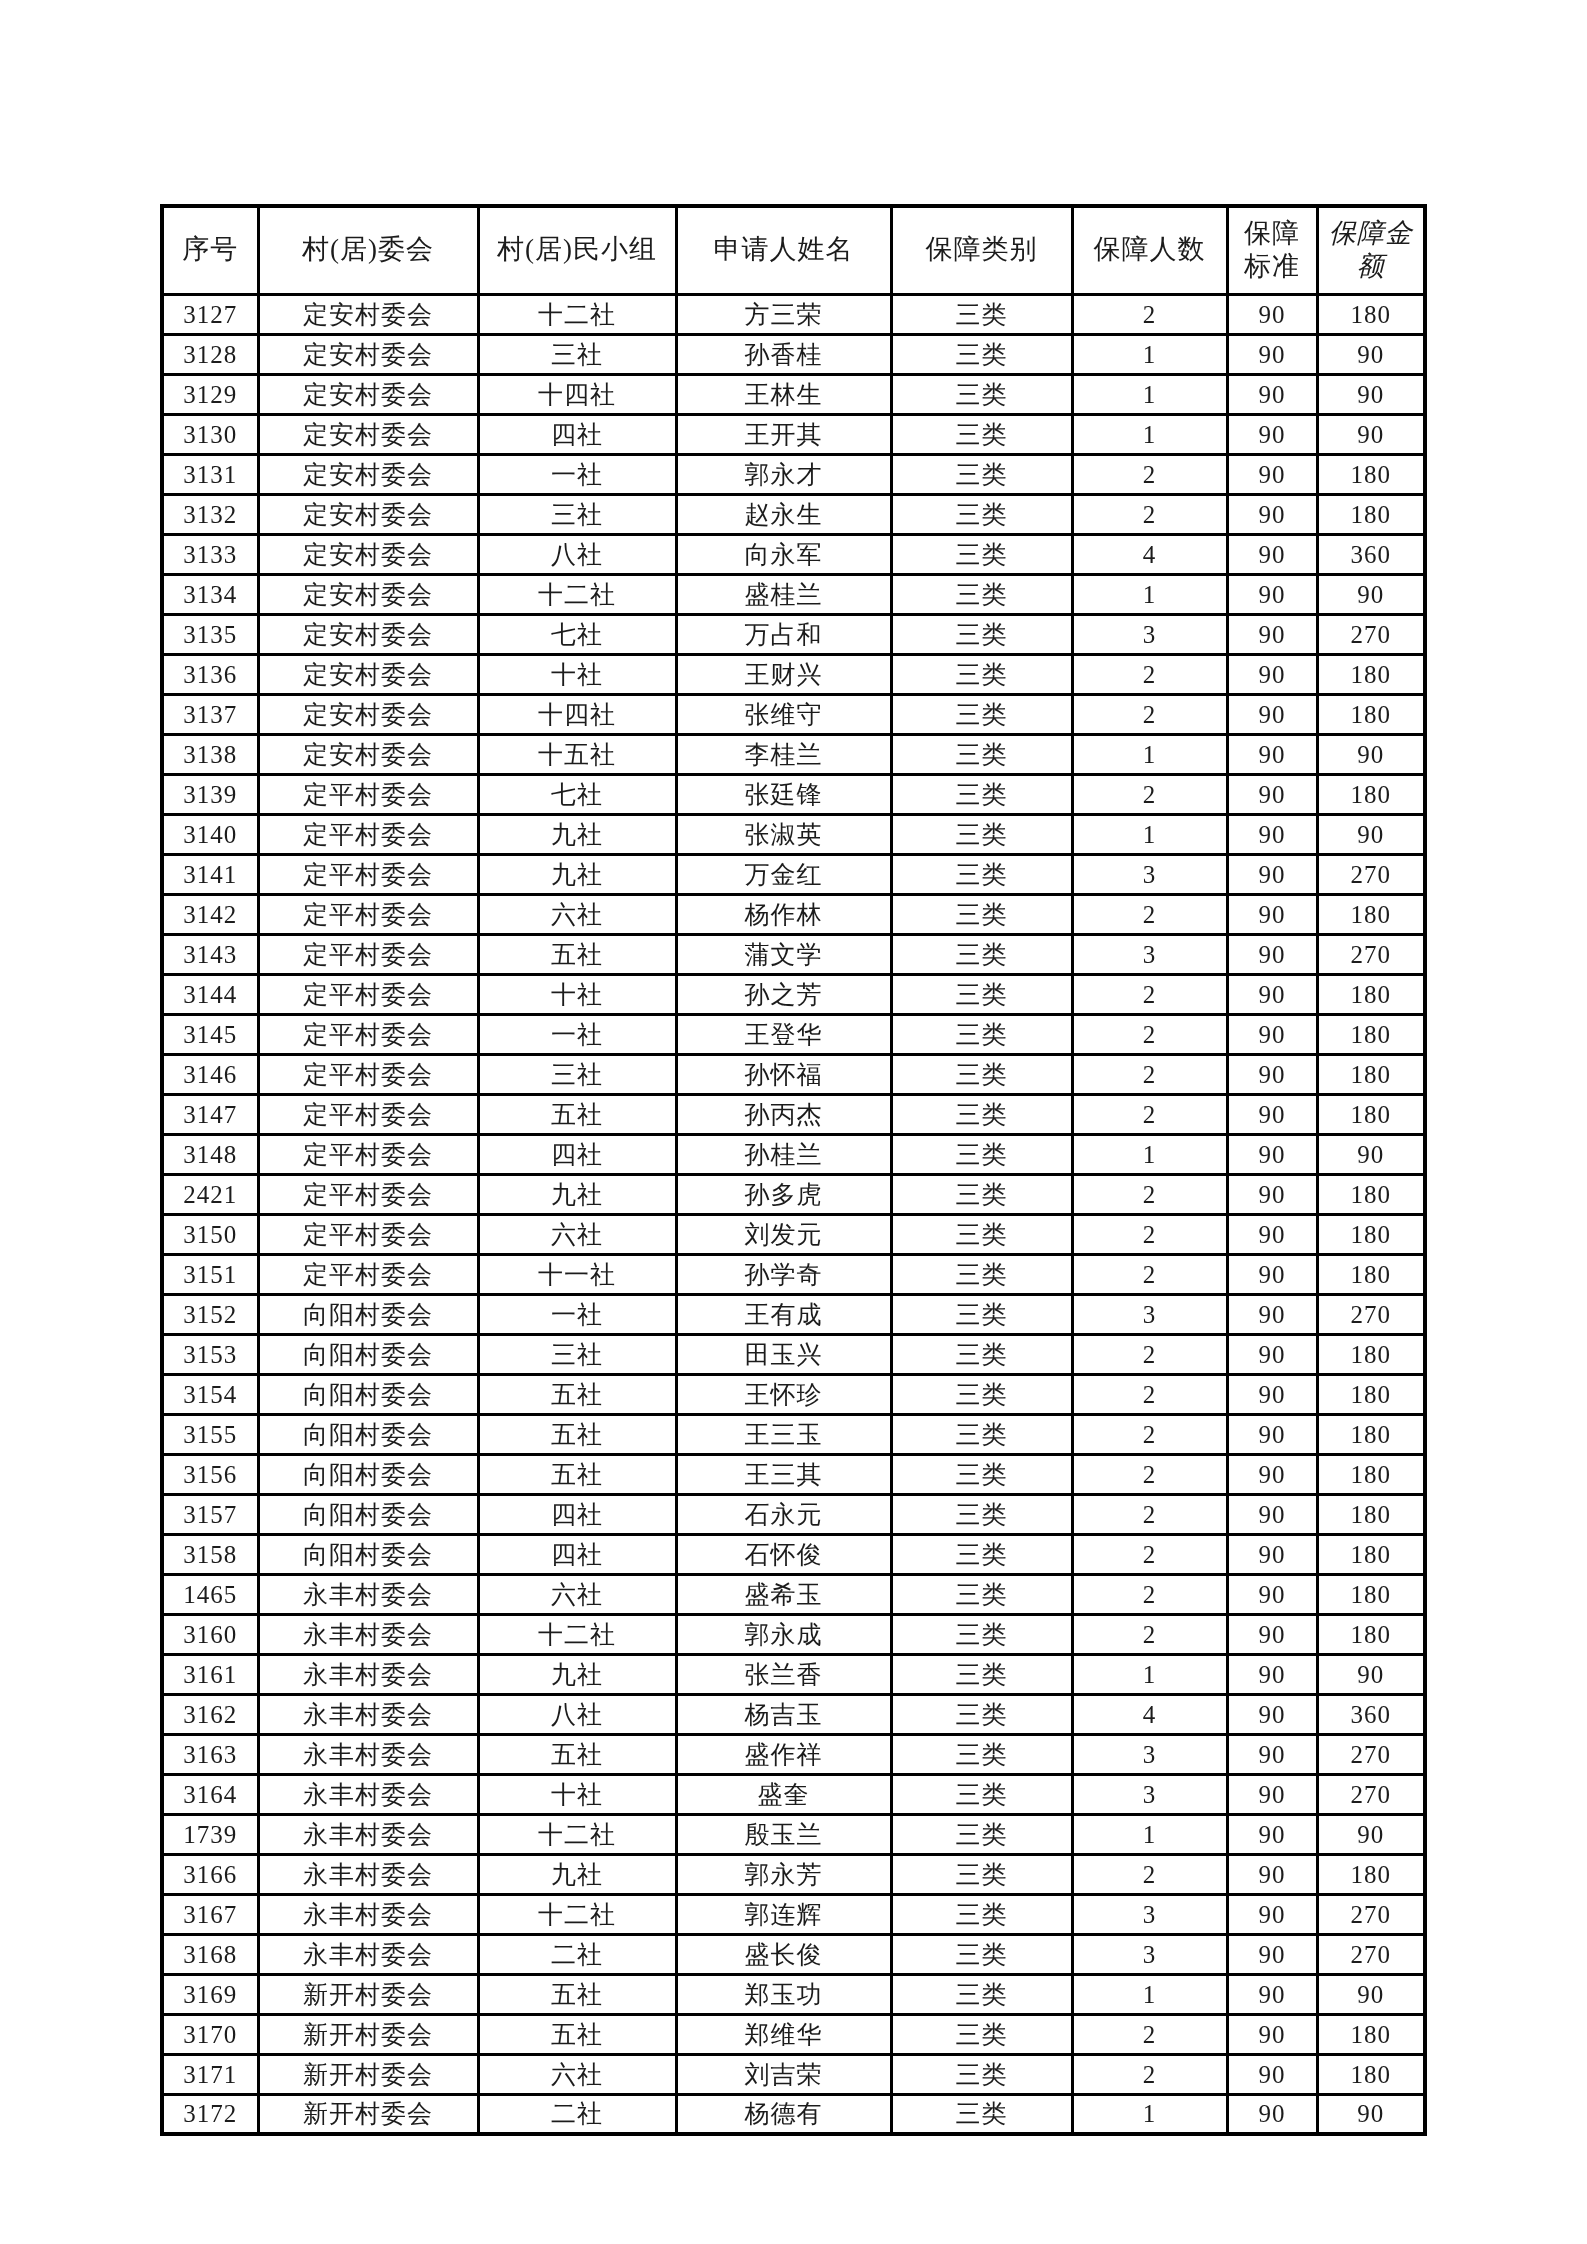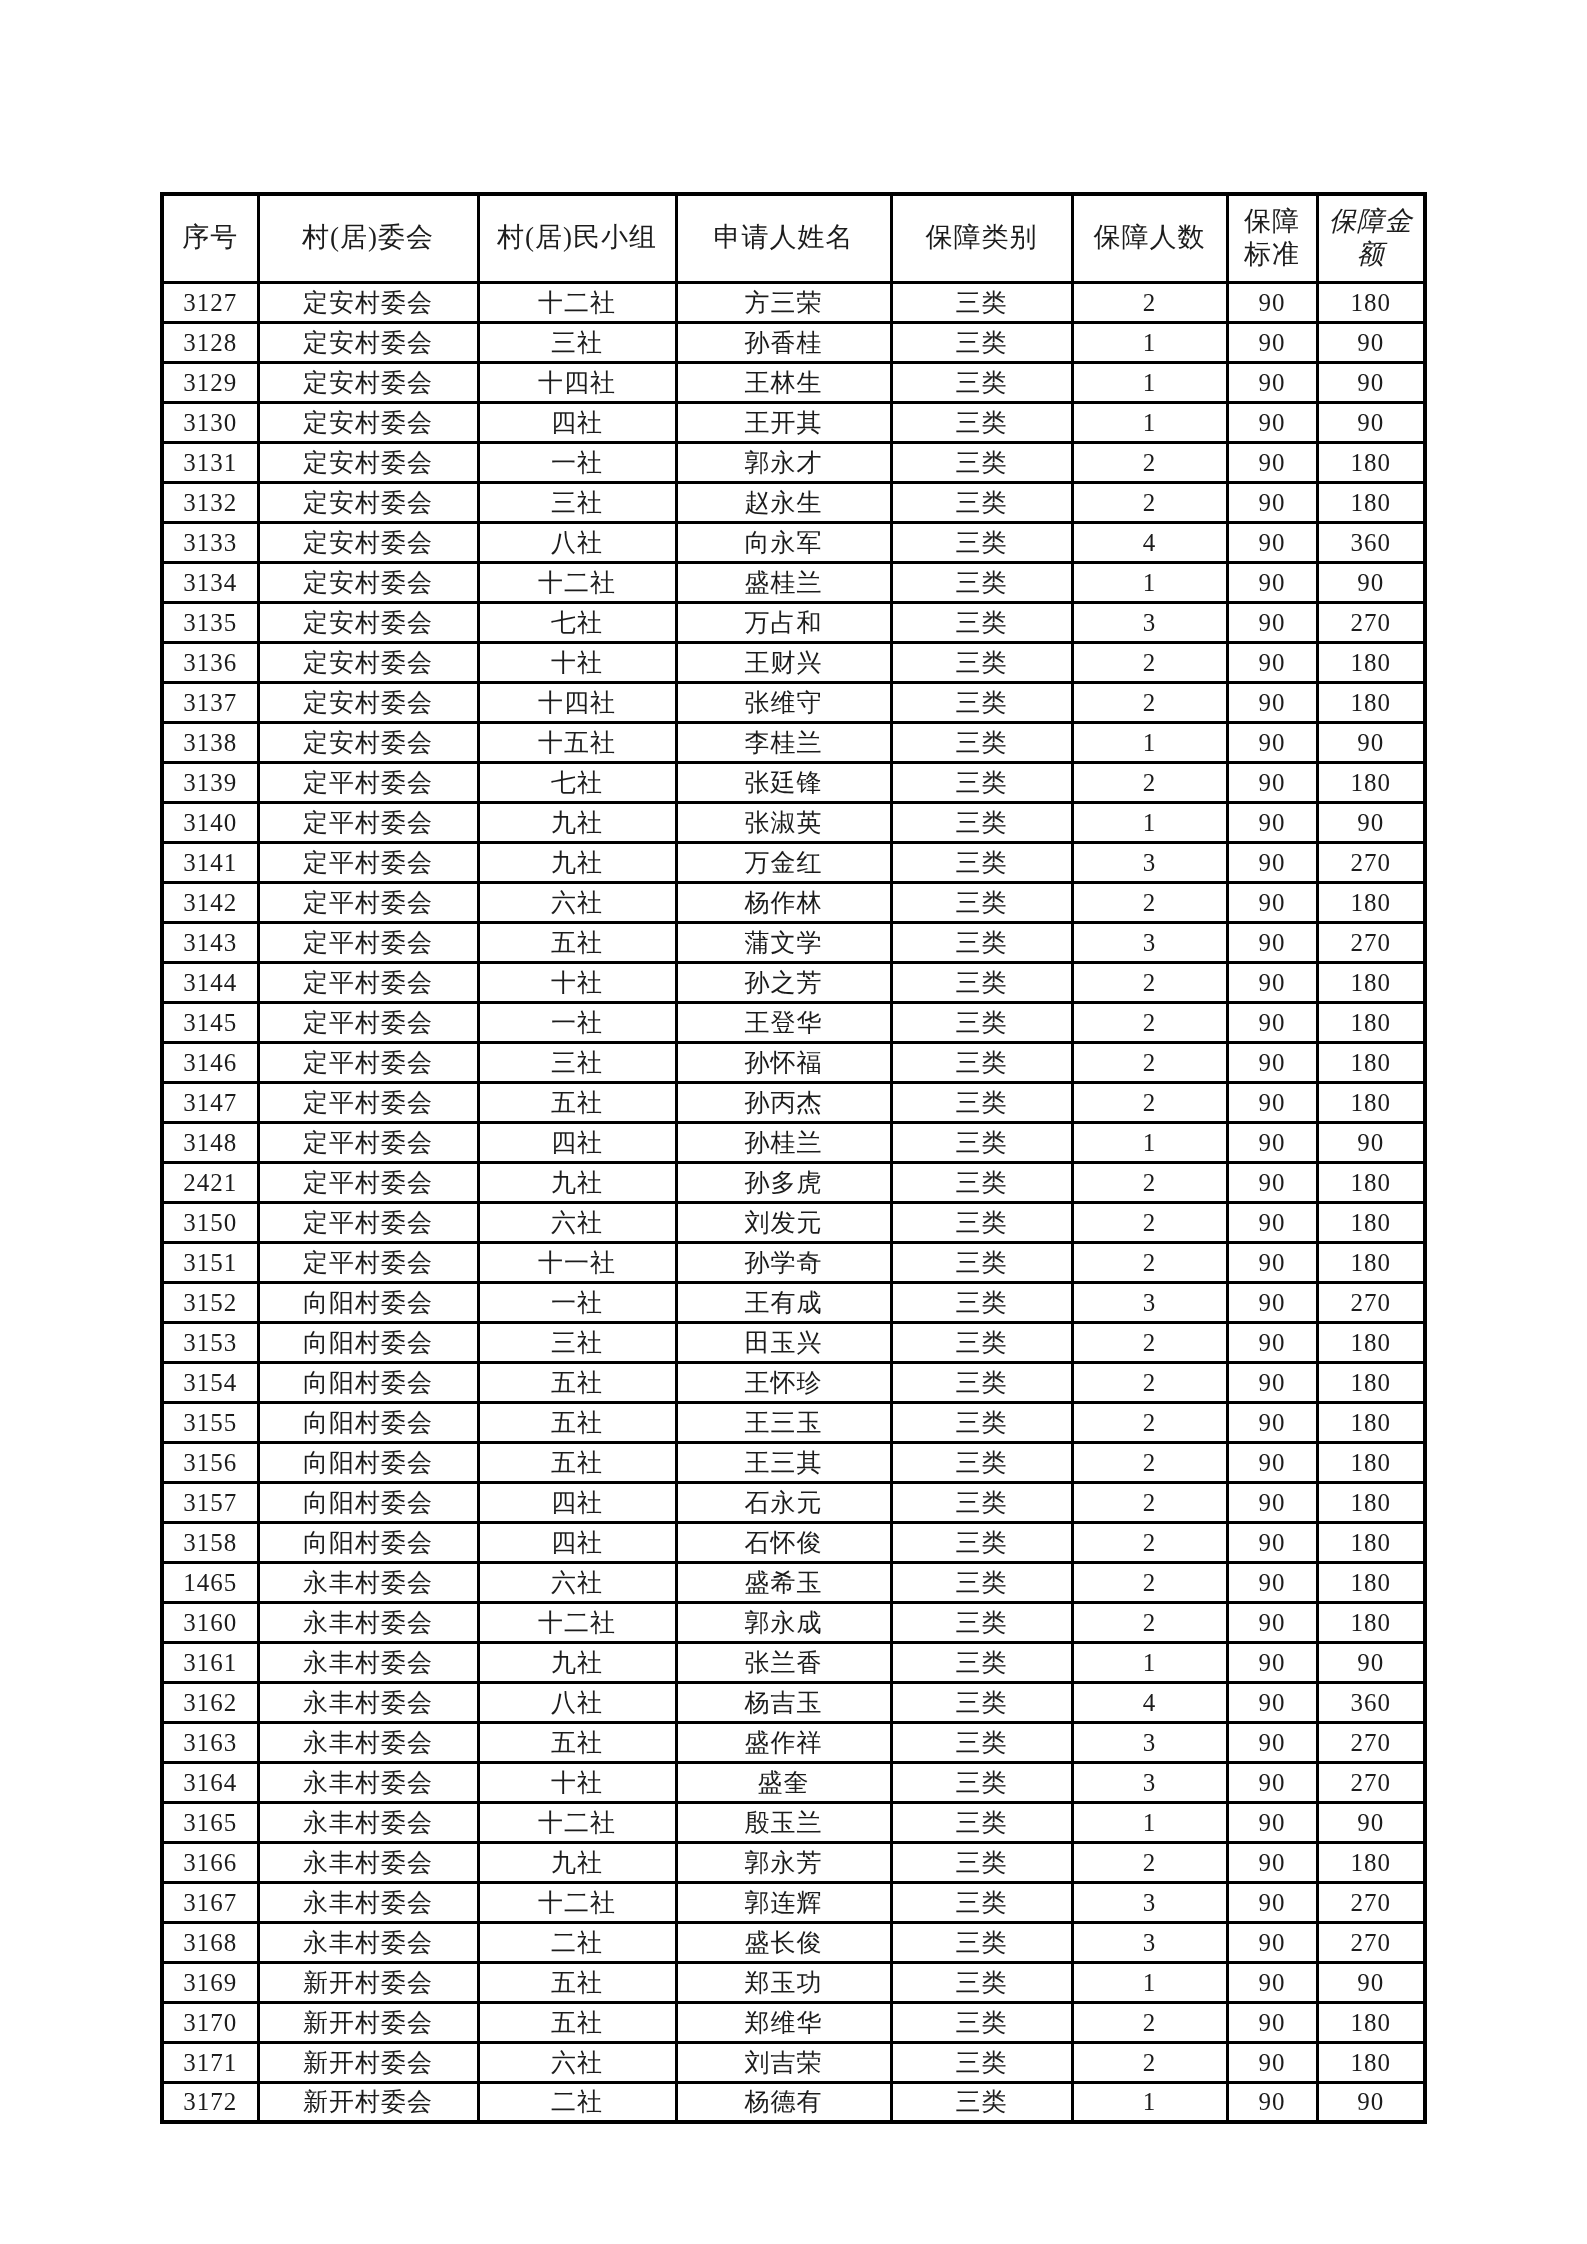--- a/index.html
+++ b/index.html
@@ -10,21 +10,21 @@
     color:#1c1c1c;
   }
   .page{
     position:relative;
     width:1587px;height:2244px;
     background:#ffffff;
     overflow:hidden;
   }
   table.benefit{
     position:absolute;
-    left:160px;top:192px;
+    left:160px;top:204px;
     width:1263px;
     border-collapse:collapse;
     table-layout:fixed;
     border:4px solid #000;
     padding-left:24px;
   }
   table.benefit th,
   table.benefit td{
     border:3px solid #000;
     text-align:center;
@@ -450,21 +450,21 @@
           <td>3164</td>
           <td>永丰村委会</td>
           <td>十社</td>
           <td>盛奎</td>
           <td>三类</td>
           <td>3</td>
           <td>90</td>
           <td>270</td>
         </tr>
         <tr>
-          <td>3165</td>
+          <td>1739</td>
           <td>永丰村委会</td>
           <td>十二社</td>
           <td>殷玉兰</td>
           <td>三类</td>
           <td>1</td>
           <td>90</td>
           <td>90</td>
         </tr>
         <tr>
           <td>3166</td>

